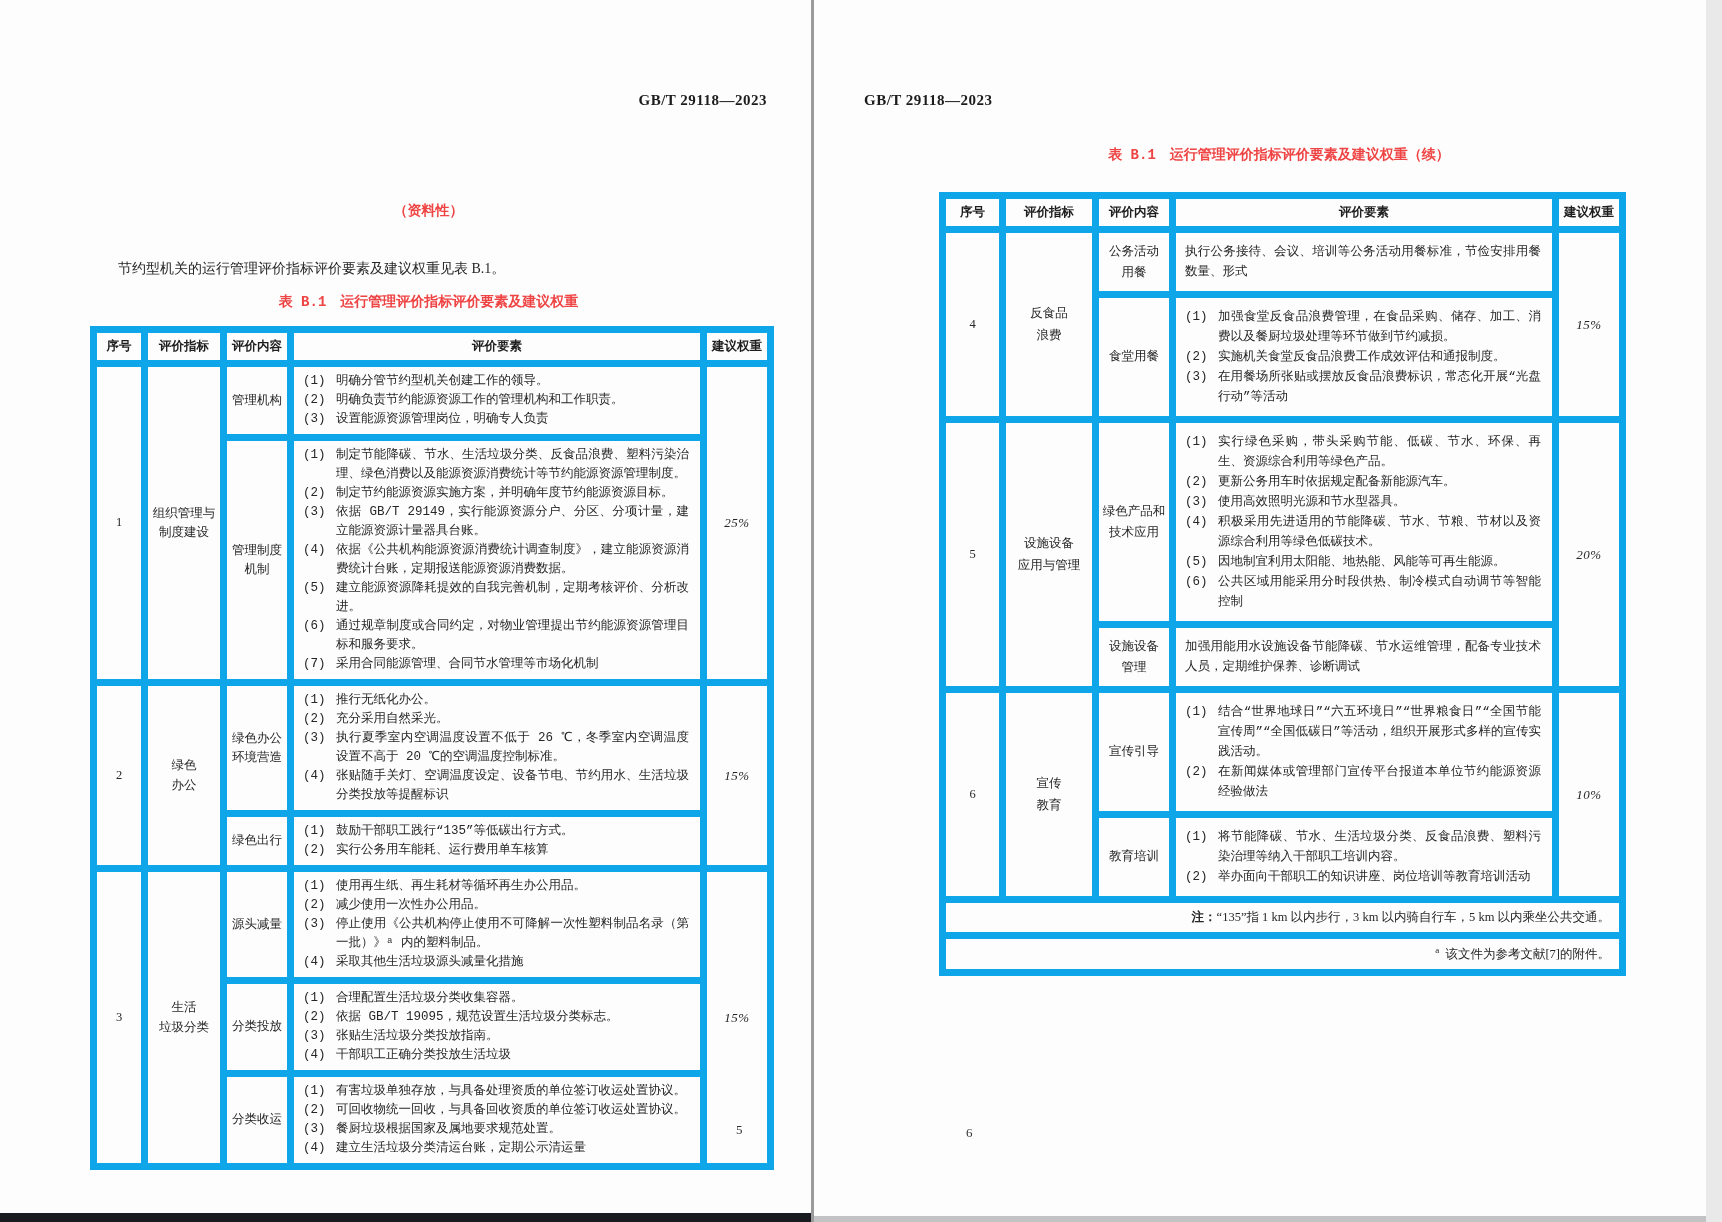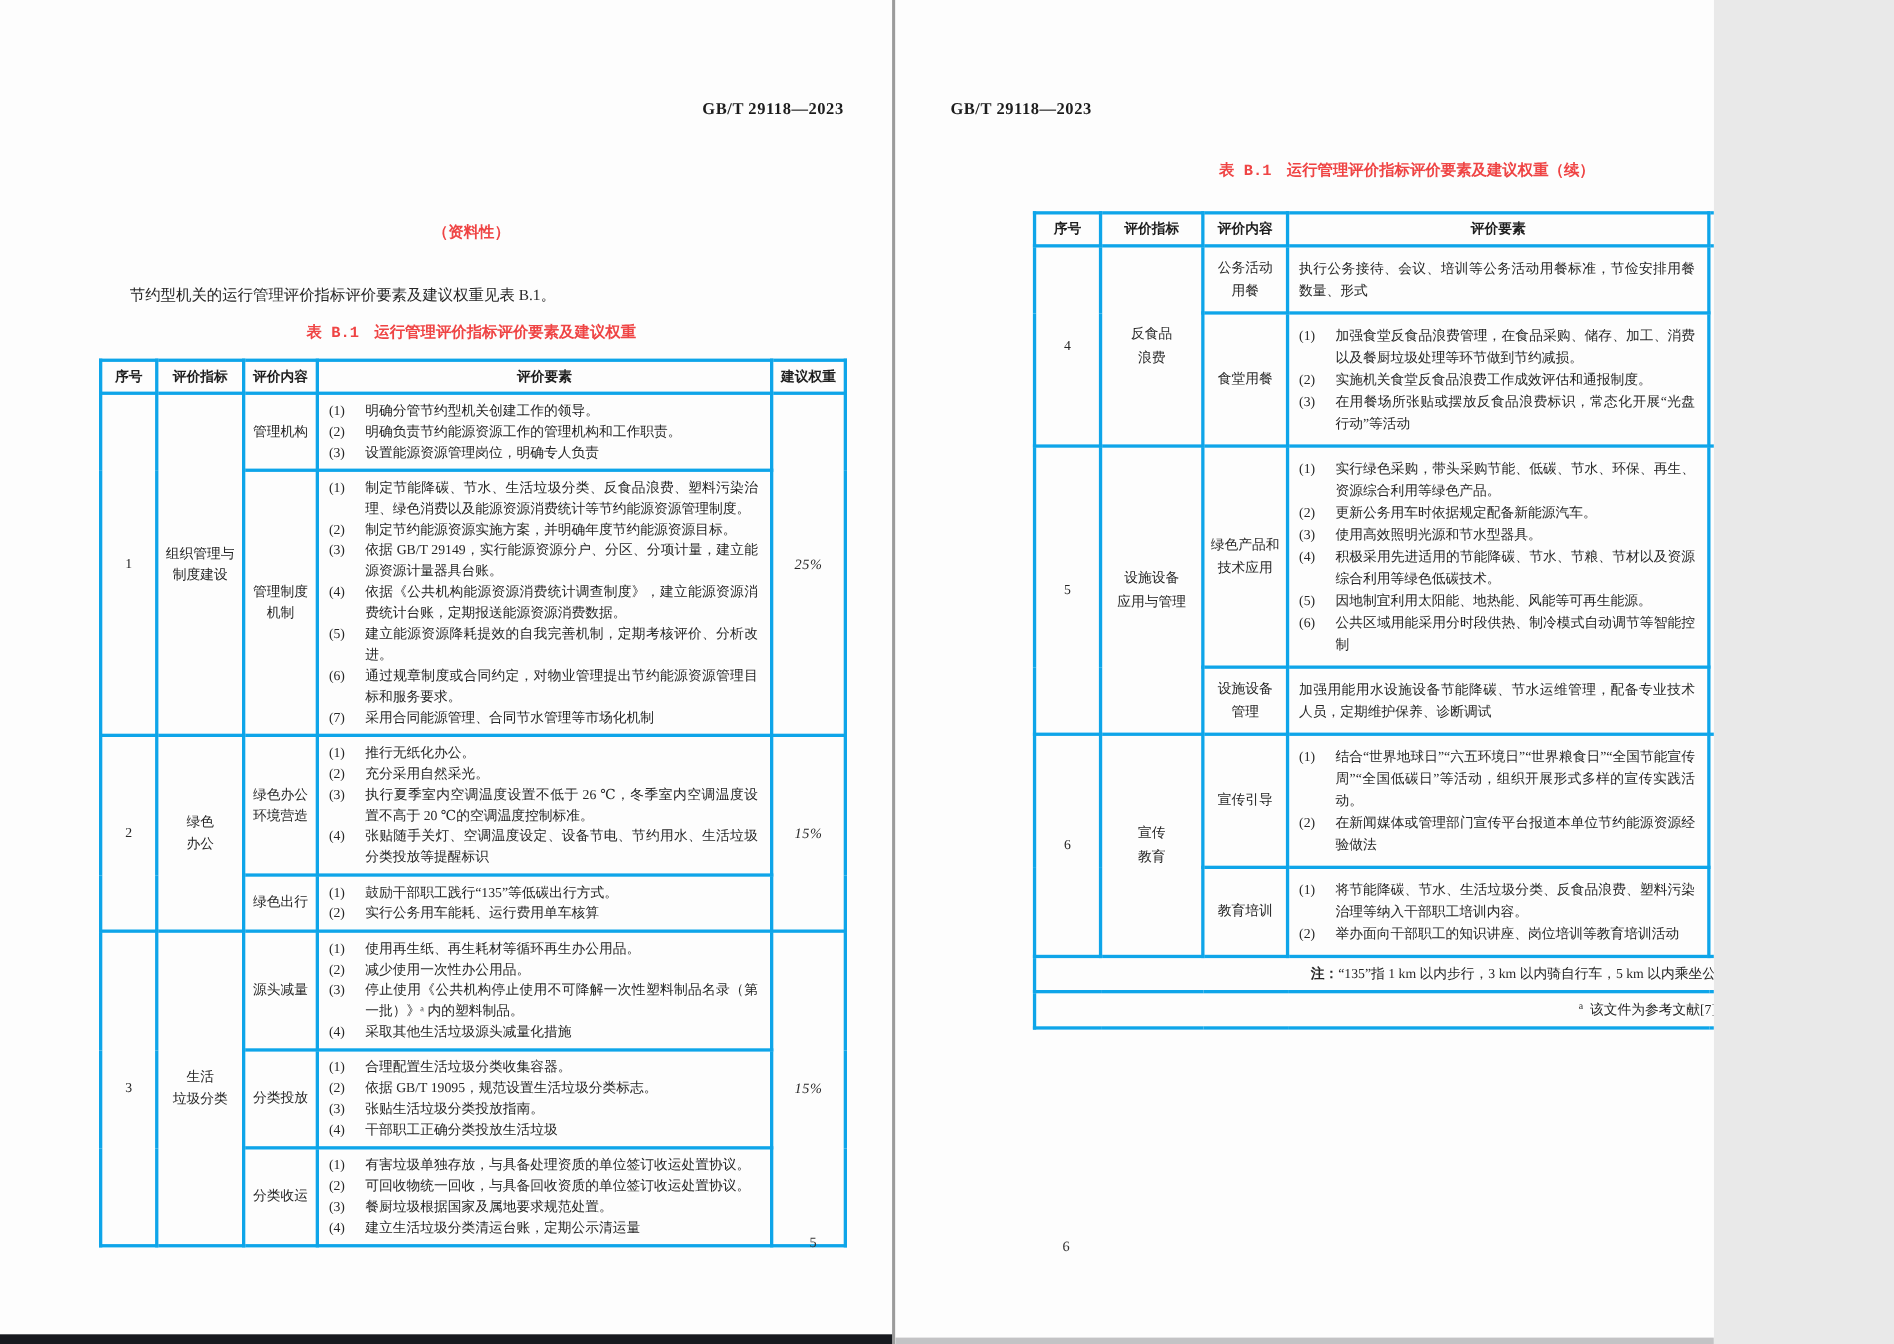--- a/index.html
+++ b/index.html
@@ -1,16 +1,16 @@
 <!DOCTYPE html>
 <html><head>
 <meta charset="utf-8">
 <style>
   html,body{margin:0;padding:0;background:#e9e9e9;}
-  .canvas{position:relative;width:1558px;height:1222px;background:#ffffff;overflow:hidden;
+  .canvas{position:relative;width:1706px;height:1222px;background:#ffffff;overflow:hidden;
           font-family:"Liberation Serif","DejaVu Serif",serif;color:#212121;}
   .page{position:absolute;top:0;height:1222px;background:#fdfdfd;}
   .page-left{left:0;width:811px;}
   .page-right{left:814px;width:908px;}
   .page-divider{position:absolute;top:0;left:811px;width:3px;height:1222px;background:#9b9b9b;}
   .strip-black{position:absolute;left:0;bottom:0;width:811px;height:9px;background:#181a1f;}
   .strip-gray{position:absolute;left:814px;bottom:0;width:908px;height:6px;background:#c3c3c5;}
 
   .running-head{position:absolute;top:92px;font-weight:bold;font-size:15px;letter-spacing:.5px;color:#1c1c1c;}
   .rh-left{left:90px;width:677px;text-align:right;}
@@ -21,29 +21,29 @@
   .appendix-label{top:176px;font-size:16px;letter-spacing:2px;}
   .appendix-type{top:202px;font-size:14px;}
   .appendix-title{top:226px;font-size:15px;}
   .intro{position:absolute;left:90px;top:260px;width:677px;font-size:14px;text-indent:2em;color:#262626;}
   .caption-left{top:293px;font-size:14px;}
   .caption-right{position:absolute;left:125px;width:680px;top:146px;text-align:center;font-size:14px;}
 
   table.std{border-collapse:collapse;table-layout:fixed;position:absolute;border:1.5px solid #2e2e2e;}
   table.std-left{left:90px;top:326px;width:677px;}
   table.std-right{left:125px;top:192px;width:680px;}
-  table.std th,table.std td{border:3px solid #0ea5e9;}
+  table.std th,table.std td{border:7px solid #0ea5e9;}
   table.std th{font-size:12.5px;font-weight:600;padding:5px 2px;text-align:center;color:#1e1e1e;}
   td.c{text-align:center;vertical-align:middle;white-space:pre-line;font-size:12.5px;line-height:1.55;padding:3px 2px;color:#262626;}
   td.w{text-align:center;vertical-align:middle;font-size:13px;letter-spacing:.5px;color:#262626;font-style:italic;}
   td.items{vertical-align:middle;font-size:12.5px;line-height:19px;padding:5px 11px 5px 9px;
            text-align:justify;text-justify:inter-character;color:#262626;}
   table.std-right td.items{padding-top:9px;padding-bottom:9px;line-height:20px;}
   table.std-right td.c{line-height:1.7;}
-  .item{position:relative;padding-left:33px;}
+  .item{position:relative;padding-left:33px;font-family:Liberation Mono, monospace;}
   .item.u{padding-left:0;}
   .item .m{position:absolute;left:0;top:0;}
   tr.noterow td{font-size:12.5px;padding:5px 9px;text-align:right;color:#262626;line-height:1.5;}
   .note-label{font-family:"Liberation Sans","DejaVu Sans",sans-serif;font-weight:bold;}
   sup{font-size:9px;}
   .pagenum{position:absolute;font-size:13px;color:#333;}
   .pn-left{left:736px;top:1122px;}
   .pn-right{left:152px;top:1125px;}
 </style>
 </head>

